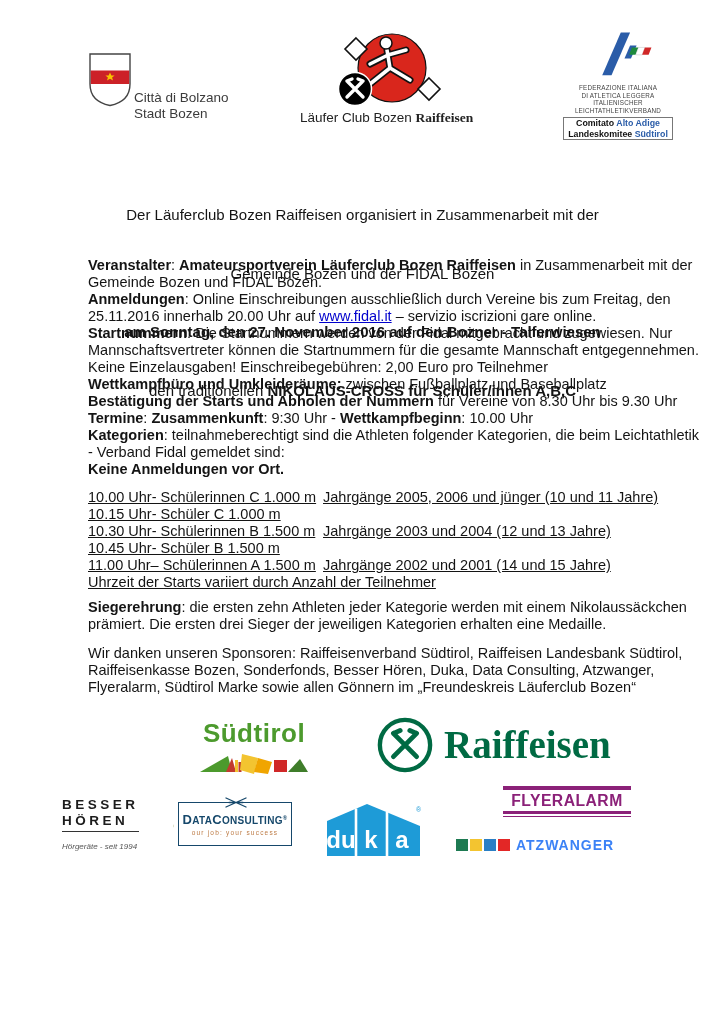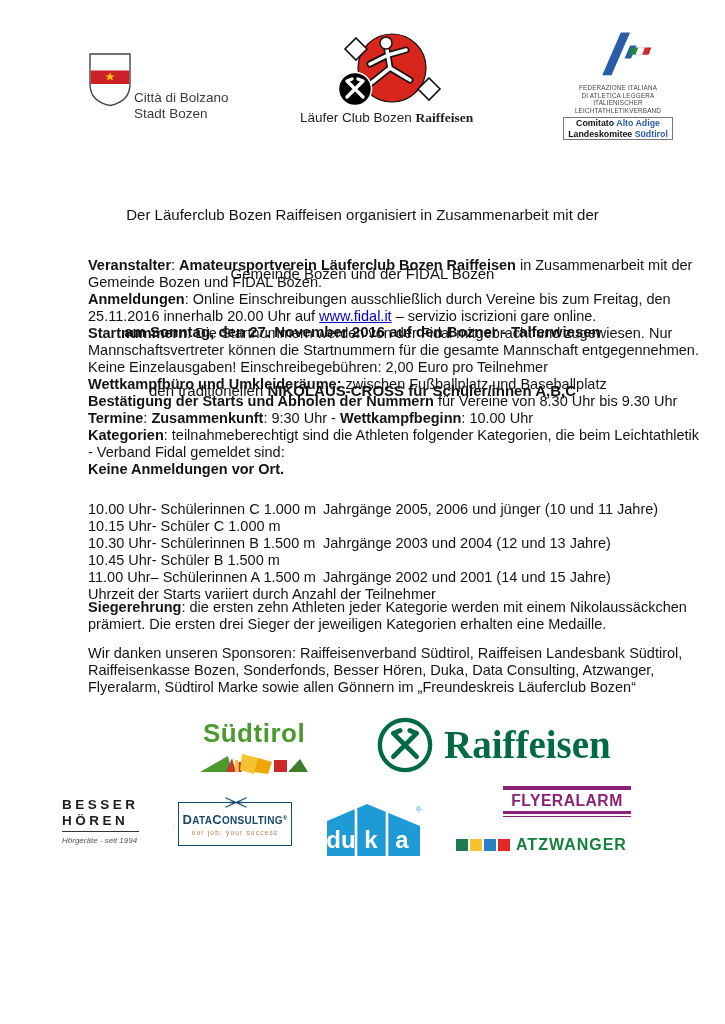--- a/index.html
+++ b/index.html
@@ -17,48 +17,48 @@
   .fidal-logo{position:absolute;left:552px;top:27px;width:132px;text-align:center;}
   .fidal-org{font-size:6.3px;line-height:7.6px;color:#444;letter-spacing:.2px;font-weight:500;margin-top:1px;}
   .fidal-box{display:inline-block;border:1px solid #777;padding:0 4px;margin-top:3px;font-size:8.8px;line-height:10.5px;font-weight:bold;color:#111;white-space:pre;}
   .fidal-blue{color:#2a5ca8;}
 
   
   .title-block{position:absolute;top:166px;left:0;width:725px;text-align:center;font-size:15px;line-height:19.5px;white-space:pre;}
 
   
   .details{position:absolute;top:257px;left:88px;font-size:14.5px;line-height:17px;white-space:pre;}
-  .sched{position:absolute;top:501px;left:88px;font-size:14.5px;line-height:17px;}
+  .sched{position:absolute;top:489px;left:88px;font-size:14.5px;line-height:17px;text-decoration:underline;}
   .sched-row{display:flex;}
   .sched-left{width:235px;white-space:pre;}
   .sched-right{white-space:pre;}
   .awards{position:absolute;top:599px;left:88px;font-size:14.5px;line-height:17px;white-space:pre;}
   .sponsors-text{position:absolute;top:645px;left:88px;font-size:14.5px;line-height:17px;white-space:pre;}
 
   
   .st-logo{position:absolute;left:196px;top:720px;width:116px;text-align:center;}
   .st-word{font-size:26px;font-weight:bold;color:#4c9a2d;letter-spacing:.5px;line-height:26px;}
   .rf-logo{position:absolute;left:376px;top:716px;display:flex;align-items:center;gap:10px;}
   .rf-word{font-family:"Liberation Serif",serif;font-weight:bold;font-size:39px;color:#006a43;line-height:40px;}
   .bh-logo{position:absolute;left:62px;top:797px;width:112px;}
   .bh-text{display:inline-block;vertical-align:top;}
   .bh-line{font-size:13.5px;font-weight:600;letter-spacing:3.5px;color:#1c1c1c;line-height:16px;}
-  .bh-tag{border-top:1px solid #333;margin-top:2px;padding-top:4px;font-size:8px;font-style:italic;color:#555;white-space:pre;}
+  .bh-tag{border-top:1px solid #333;margin-top:2px;padding-top:10px;font-size:8px;font-style:italic;color:#555;white-space:pre;}
   .dc-logo{position:absolute;left:178px;top:802px;width:114px;height:44px;border:1.5px solid #16486b;background:#fff;text-align:center;}
   .dc-star{position:absolute;left:45px;top:-8px;}
   .dc-name{margin-top:9px;color:#16486b;font-weight:bold;letter-spacing:.3px;line-height:13px;white-space:nowrap;}
   .dc-big{font-size:13px;} .dc-small{font-size:10px;} .dc-reg{font-size:6px;vertical-align:top;}
   .dc-tag{font-size:6.5px;color:#bd7b45;letter-spacing:1.2px;margin-top:2px;}
   .dk-logo{position:absolute;left:325px;top:800px;}
   .fa-logo{position:absolute;left:503px;top:786px;width:128px;}
   .fa-bar{background:#8b2178;}
   .fa-text{color:#8b2178;font-weight:bold;font-size:16px;letter-spacing:.5px;text-align:center;line-height:17px;transform:scaleX(.98);}
   .az-logo{position:absolute;left:456px;top:834px;display:flex;align-items:center;gap:2px;}
   .az-sq{width:12px;height:12px;display:inline-block;}
-  .az-word{font-size:16px;font-weight:800;color:#15803d;letter-spacing:1px;line-height:22px;margin-left:4px;text-align:center;}
+  .az-word{font-size:14px;font-weight:800;color:#3b82f6;letter-spacing:1px;line-height:22px;margin-left:4px;text-align:center;}
 </style>
 </head>
 <body>
 
 <div class="page">
 
   <div class="bz-logo">
     <svg width="44" height="56" viewBox="0 0 44 56">
       <path d="M2,2 H42 V32 C42,46 32,51.5 22,53.5 C12,51.5 2,46 2,32 Z" fill="#ffffff" stroke="#444" stroke-width="1.4"></path>
       <rect x="2.8" y="18.5" width="38.4" height="13.5" fill="#cc2127"></rect>

